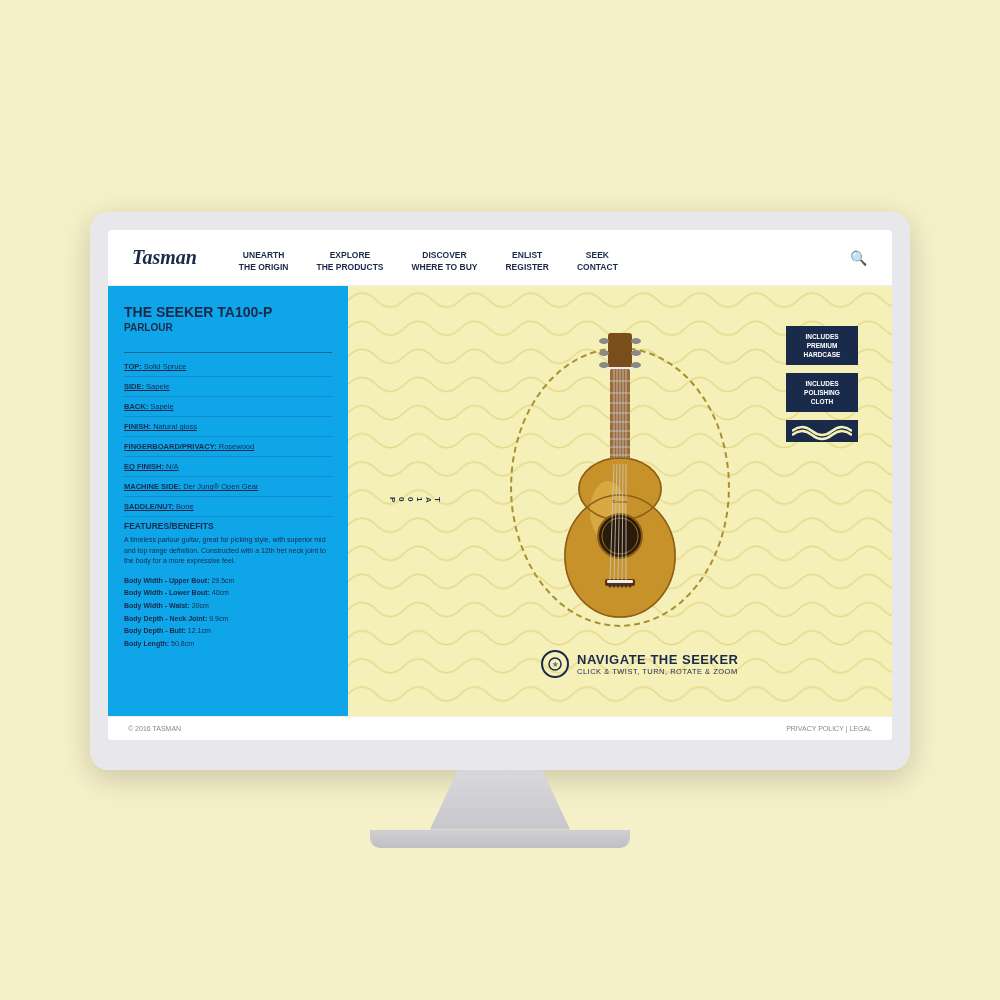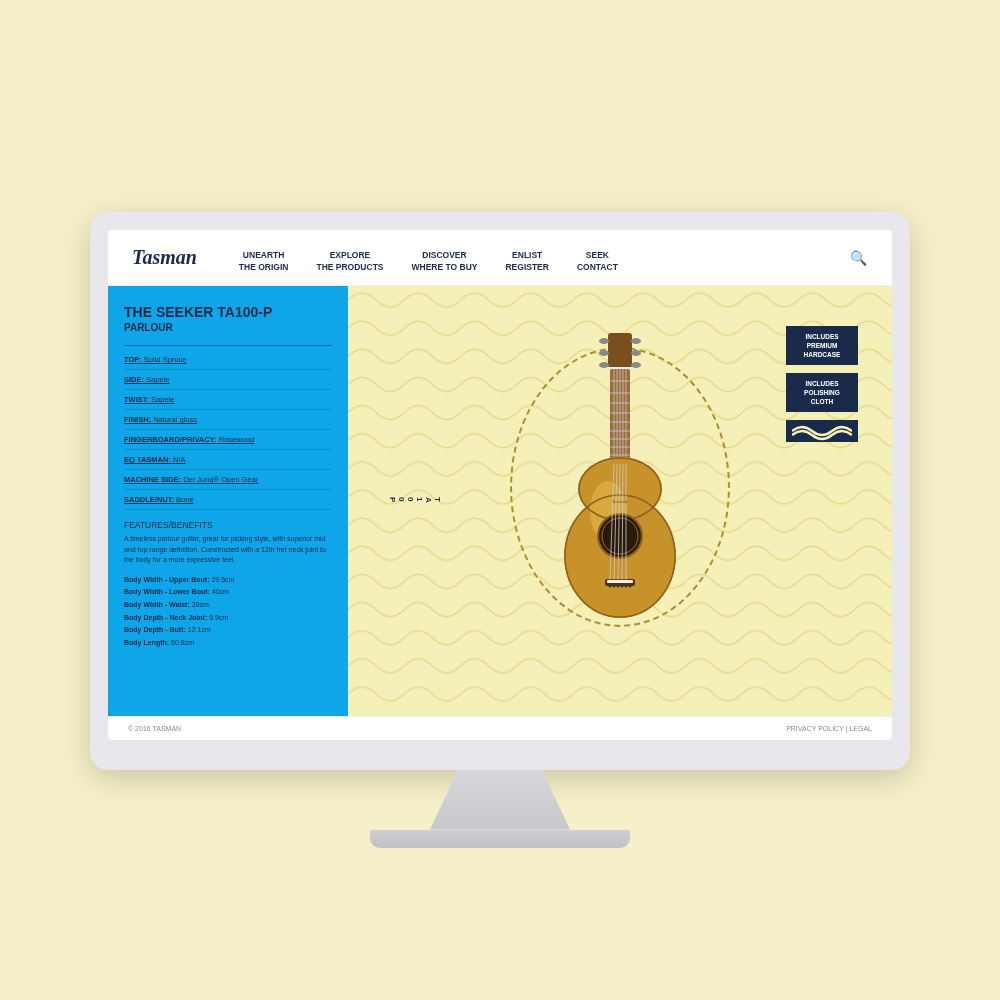--- a/index.html
+++ b/index.html
@@ -119,21 +119,21 @@
       font-weight: bold;
       color: #1a2a4a;
       line-height: 1.2;
       margin-bottom: 2px;
     }
 
     .product-subtitle {
       font-size: 10px;
       font-weight: bold;
       color: #1a2a4a;
-      margin-bottom: 12px;
+      margin-bottom: 19px;
     }
 
     .divider {
       border: none;
       border-top: 1px solid #1a2a4a;
       margin: 6px 0;
       opacity: 0.5;
     }
 
     .spec-row {
@@ -145,23 +145,23 @@
       margin-bottom: 2px;
       text-decoration: underline;
     }
 
     .spec-row strong {
       font-weight: bold;
     }
 
     .features-title {
       font-size: 8.5px;
-      font-weight: normal;
-      color: #1a2a4a;
-      margin: 10px 0 4px 0;
+      font-weight: bold;
+      color: #1a2a4a;
+      margin: 4px 0 4px 0;
       text-transform: uppercase;
     }
 
     .features-desc {
       font-size: 7px;
       color: #1a2a4a;
       line-height: 1.5;
       margin-bottom: 8px;
     }
 
@@ -366,24 +366,24 @@
 
         <div class="main-content">
 
           <div class="left-panel">
             <div class="product-title">THE SEEKER TA100-P</div>
             <div class="product-subtitle">PARLOUR</div>
             <hr class="divider">
 
             <div class="spec-row"><strong>TOP:</strong> Solid Spruce</div>
             <div class="spec-row"><strong>SIDE:</strong> Sapele</div>
-            <div class="spec-row"><strong>TWIST:</strong> Sapele</div>
+            <div class="spec-row"><strong>BACK:</strong> Sapele</div>
             <div class="spec-row"><strong>FINISH:</strong> Natural gloss</div>
             <div class="spec-row"><strong>FINGERBOARD/PRIVACY:</strong> Rosewood</div>
-            <div class="spec-row"><strong>EQ TASMAN:</strong> N/A</div>
+            <div class="spec-row"><strong>EQ FINISH:</strong> N/A</div>
             <div class="spec-row"><strong>MACHINE SIDE:</strong> Der Jung® Open Gear</div>
             <div class="spec-row"><strong>SADDLE/NUT:</strong> Bone</div>
 
             <div class="features-title">FEATURES/BENEFITS</div>
             <div class="features-desc">A timeless parlour guitar, great for picking style, with superior mid and top range definition. Constructed with a 12th fret neck joint to the body for a more expressive feel.</div>
 
             <div class="dimensions">
               <div><strong>Body Width - Upper Bout:</strong> 29.5cm</div>
               <div><strong>Body Width - Lower Bout:</strong> 40cm</div>
               <div><strong>Body Width - Waist:</strong> 20cm</div>
@@ -482,20 +482,32 @@
                   <div class="badge">INCLUDES<br>PREMIUM<br>HARDCASE</div>
                   <div class="badge">INCLUDES<br>POLISHING<br>CLOTH</div>
                   <div class="badge-wave">
                     <svg width="60" height="20" viewBox="0 0 60 20" xmlns="http://www.w3.org/2000/svg">
                       <path d="M0 10 Q10 2 20 10 Q30 18 40 10 Q50 2 60 10" fill="none" stroke="#f5efb8" stroke-width="2.5"></path>
                       <path d="M0 14 Q10 6 20 14 Q30 22 40 14 Q50 6 60 14" fill="none" stroke="#f5efb8" stroke-width="2.5"></path>
                     </svg>
                   </div>
                 </div>
 
+                <div class="navigate-bar">
+                  <div class="navigate-icon">
+                    <svg width="16" height="16" viewBox="0 0 16 16" fill="none" xmlns="http://www.w3.org/2000/svg">
+                      <circle cx="8" cy="8" r="6" stroke="#1a2a4a" stroke-width="1.5" fill="none"></circle>
+                      <path d="M8 4 L9.5 7 L13 7.5 L10.5 10 L11 13.5 L8 12 L5 13.5 L5.5 10 L3 7.5 L6.5 7 Z" fill="#1a2a4a" opacity="0.6" transform="scale(0.55) translate(7,6)"></path>
+                    </svg>
+                  </div>
+                  <div class="navigate-text">
+                    <h3>NAVIGATE THE SEEKER</h3>
+                    <p>CLICK &amp; TWIST, TURN, ROTATE &amp; ZOOM</p>
+                  </div>
+                </div>
 
               </div>
             </div>
           </div>
         </div>
 
         <div class="footer">
           <span class="footer-copy">© 2016 TASMAN</span>
           <span class="footer-links">PRIVACY POLICY | LEGAL</span>
         </div>

